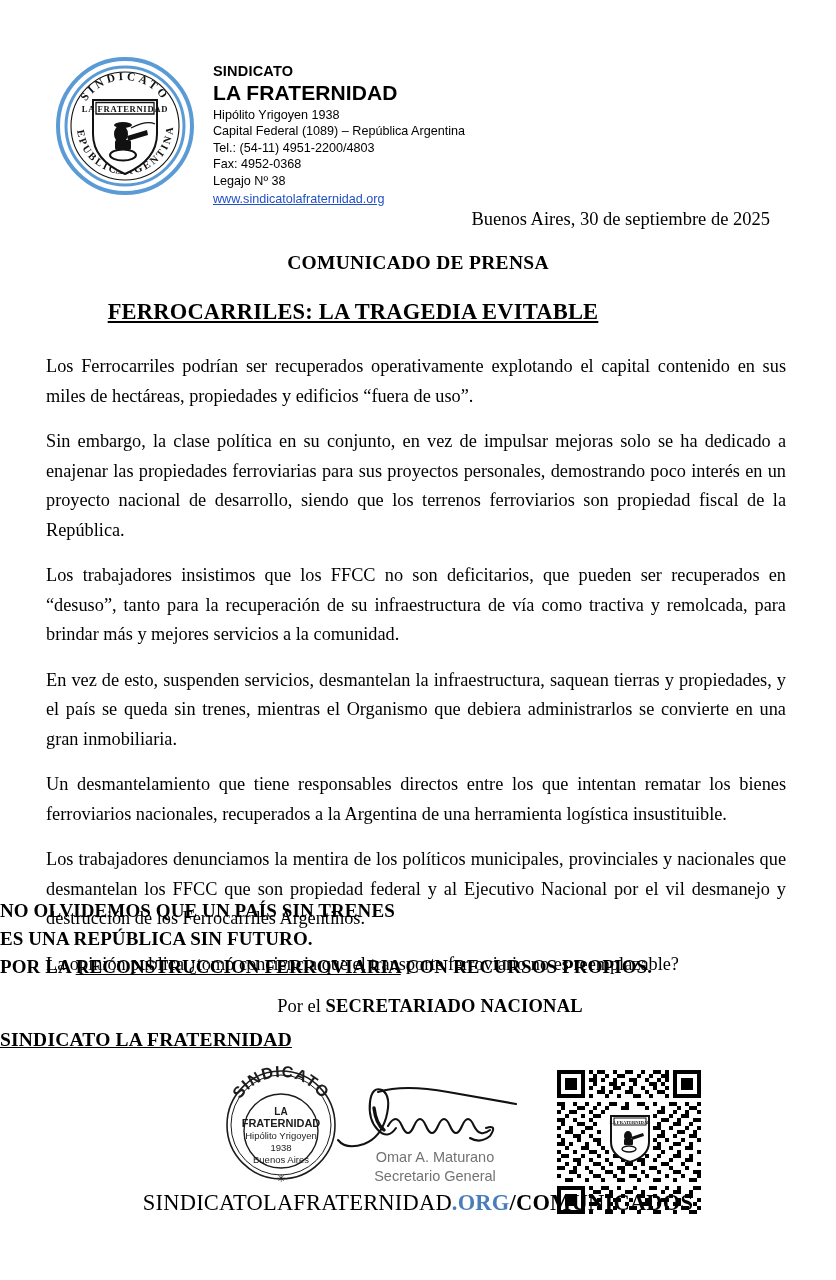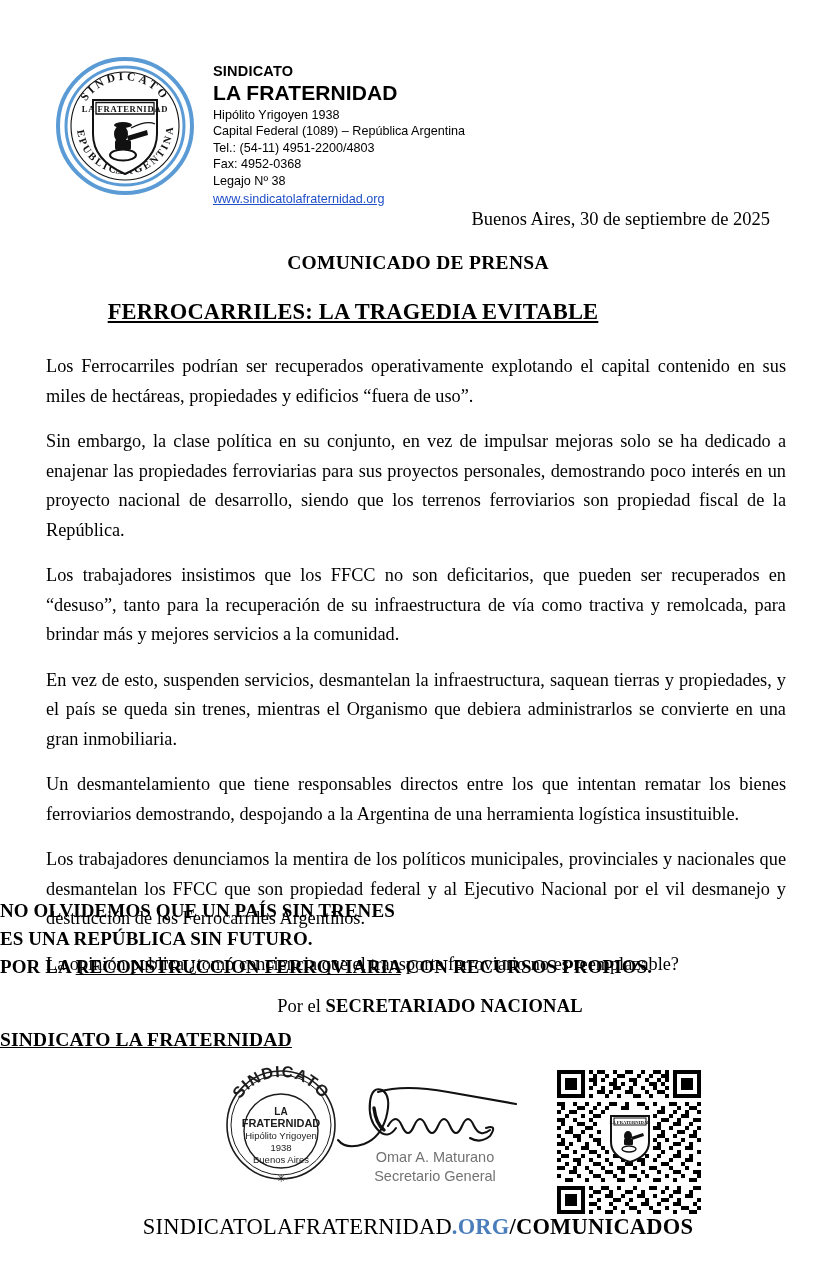--- a/index.html
+++ b/index.html
@@ -194,21 +194,20 @@
   
   .bottom-url {
     position: absolute;
     left: 0;
     top: 1190px;
     width: 836px;
     text-align: center;
     font-size: 22.5px;
     letter-spacing: 0.2px;
     white-space: nowrap;
-    margin-top: 24px;
   }
   .bottom-url .plain { font-weight: normal; }
   .bottom-url .org { font-weight: bold; color: #4a7ebb; }
   .bottom-url .path { font-weight: bold; color: #000; }
 </style>
 </head>
 <body>
 
 <div class="letterhead">
 
@@ -264,21 +263,21 @@
 </div>
 <div class="title-2">
   <span>FERROCARRILES: LA TRAGEDIA EVITABLE</span>
 </div>
 
 <div class="body-text">
   <p>Los Ferrocarriles podrían ser recuperados operativamente explotando el capital contenido en sus miles de hectáreas, propiedades y edificios “fuera de uso”.</p>
   <p>Sin embargo, la clase política en su conjunto, en vez de impulsar mejoras solo se ha dedicado a enajenar las propiedades ferroviarias para sus proyectos personales, demostrando poco interés en un proyecto nacional de desarrollo, siendo que los terrenos ferroviarios son propiedad fiscal de la República.</p>
   <p>Los trabajadores insistimos que los FFCC no son deficitarios, que pueden ser recuperados en “desuso”, tanto para la recuperación de su infraestructura de vía como tractiva y remolcada, para brindar más y mejores servicios a la comunidad.</p>
   <p>En vez de esto, suspenden servicios, desmantelan la infraestructura, saquean tierras y propiedades, y el país se queda sin trenes, mientras el Organismo que debiera administrarlos se convierte en una gran inmobiliaria.</p>
-  <p>Un desmantelamiento que tiene responsables directos entre los que intentan rematar los bienes ferroviarios demostrando, despojando a la Argentina de una herramienta logística insustituible.</p>
+  <p>Un desmantelamiento que tiene responsables directos entre los que intentan rematar los bienes ferroviarios nacionales, recuperados a la Argentina de una herramienta logística insustituible.</p>
   <p>Los trabajadores denunciamos la mentira de los políticos municipales, provinciales y nacionales que desmantelan los FFCC que son propiedad federal y al Ejecutivo Nacional por el vil desmanejo y destrucción de los Ferrocarriles Argentinos.</p>
   <p>La opinión publica ¿tomó conciencia que el transporte ferroviario no es reemplazable?</p>
 </div>
 
 <div class="slogan">
   <div>NO OLVIDEMOS QUE UN PAÍS SIN TRENES</div>
   <div>ES UNA REPÚBLICA SIN FUTURO.</div>
   <div><span>POR LA </span><span class="u">RECONSTRUCCION FERROVIARIA</span><span> CON RECURSOS PROPIOS.</span></div>
 </div>
 

